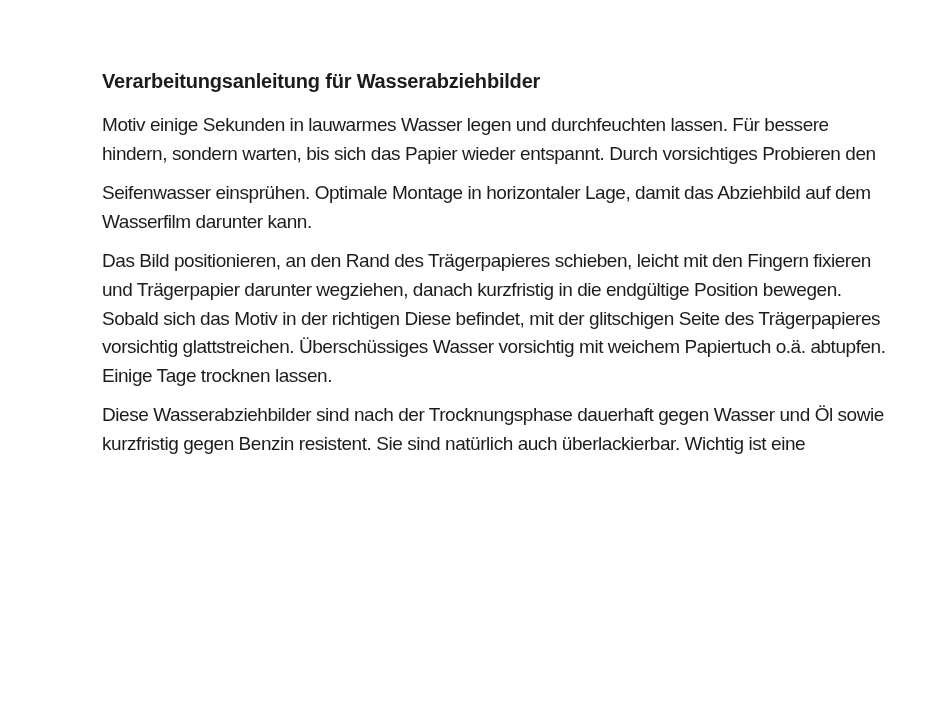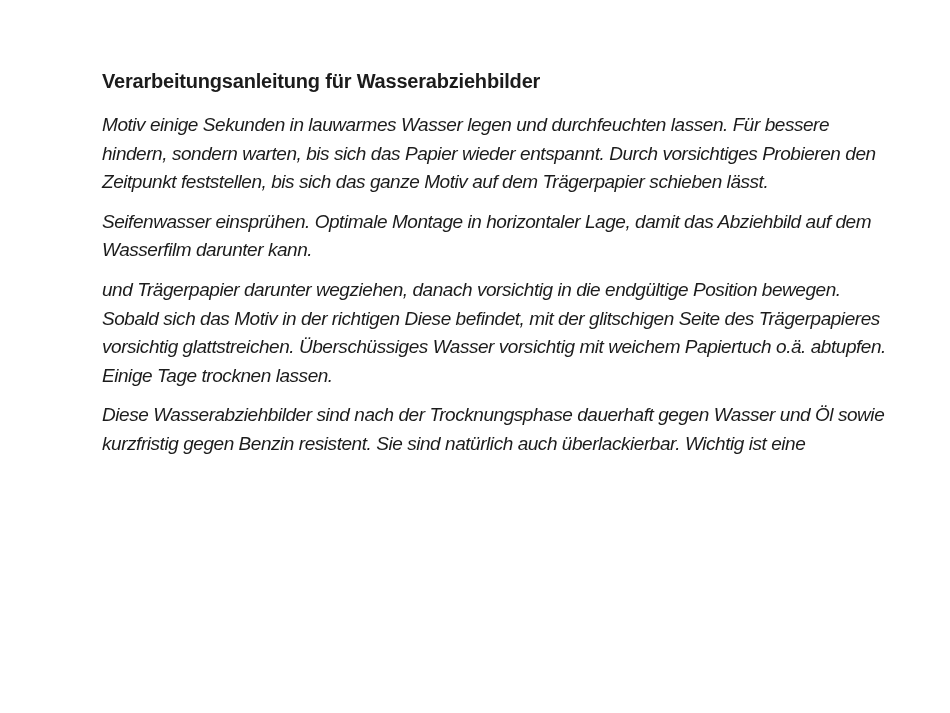--- a/index.html
+++ b/index.html
@@ -25,50 +25,49 @@
   .doc-title {
     font-size: 20px;
     font-weight: 700;
     line-height: 28px;
     letter-spacing: -0.2px;
     margin: 0 0 16px 0;
     white-space: nowrap;
   }
   .paragraph {
     margin: 0 0 11px 0;
-    font-style: italic;
   }
   .text-line {
     font-size: 19px;
     font-weight: 400;
     line-height: 28.6px;
     letter-spacing: -0.45px;
     white-space: nowrap;
   }
 </style>
 </head>
 <body>
 
 <div class="page">
 
   <h1 class="doc-title">Verarbeitungsanleitung für Wasserabziehbilder</h1>
 
   <div class="paragraph">
     <div class="text-line">Motiv einige Sekunden in lauwarmes Wasser legen und durchfeuchten lassen. Für bessere</div>
     <div class="text-line">hindern, sondern warten, bis sich das Papier wieder entspannt. Durch vorsichtiges Probieren den</div>
-    <div class="text-line">Zeitpunkt feststellen, bis sich das ganze Motiv auf dem Trägerpapier schieben lässt.</div>
   </div>
 
   <div class="paragraph">
     <div class="text-line">Seifenwasser einsprühen. Optimale Montage in horizontaler Lage, damit das Abziehbild auf dem</div>
     <div class="text-line">Wasserfilm darunter kann.</div>
   </div>
 
   <div class="paragraph">
-    <div class="text-line">und Trägerpapier darunter wegziehen, danach vorsichtig in die endgültige Position bewegen.</div>
+    <div class="text-line">Das Bild positionieren, an den Rand des Trägerpapieres schieben, leicht mit den Fingern fixieren</div>
+    <div class="text-line">und Trägerpapier darunter wegziehen, danach kurzfristig in die endgültige Position bewegen.</div>
     <div class="text-line">Sobald sich das Motiv in der richtigen Diese befindet, mit der glitschigen Seite des Trägerpapieres</div>
     <div class="text-line">vorsichtig glattstreichen. Überschüssiges Wasser vorsichtig mit weichem Papiertuch o.ä. abtupfen.</div>
     <div class="text-line">Einige Tage trocknen lassen.</div>
   </div>
 
   <div class="paragraph">
     <div class="text-line">Diese Wasserabziehbilder sind nach der Trocknungsphase dauerhaft gegen Wasser und Öl sowie</div>
     <div class="text-line">kurzfristig gegen Benzin resistent. Sie sind natürlich auch überlackierbar. Wichtig ist eine</div>
   </div>
 

